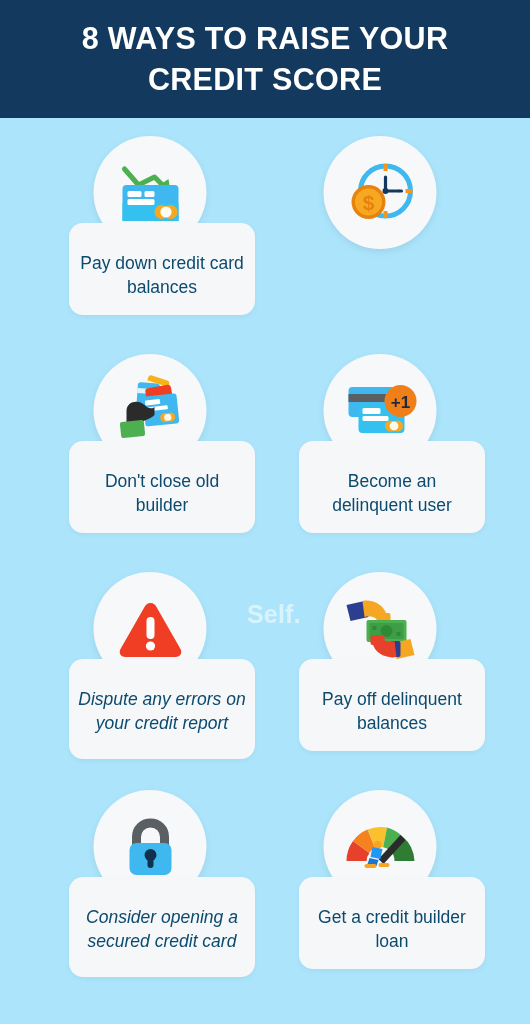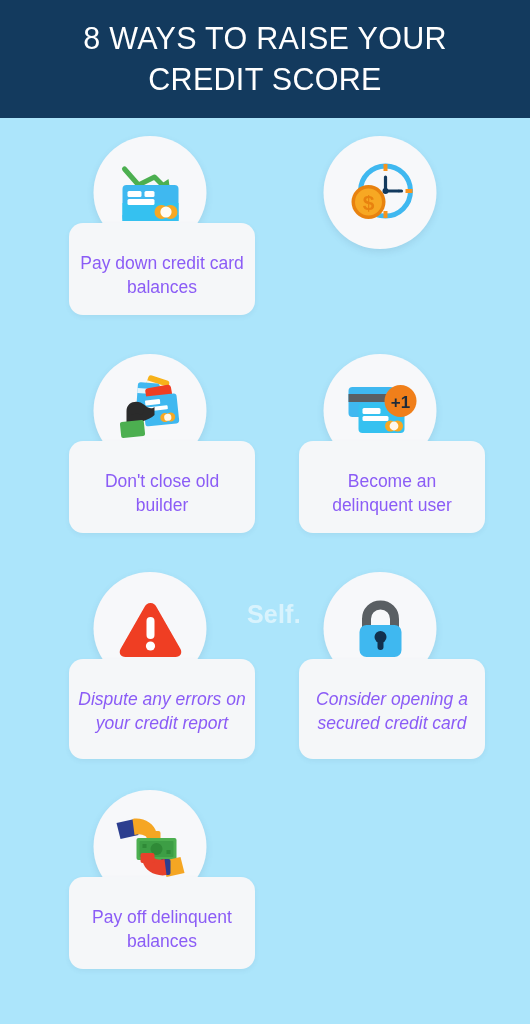--- a/index.html
+++ b/index.html
@@ -14,21 +14,21 @@
   .header{
     position:absolute;left:0;top:0;width:530px;height:118px;
     background:#133a5e;
     display:flex;align-items:center;justify-content:center;
   }
   .header h1{
     margin:3px;padding:0 22px;
     color:#ffffff;
     font-size:30.5px;
     line-height:1.33;
-    font-weight:400;
+    font-weight:700;
     letter-spacing:0.3px;
     text-align:center;
     text-transform:uppercase;
   }
 
   
   .grid{
     position:absolute;left:0;top:118px;width:530px;
     display:grid;
     grid-template-columns:1fr 1fr;
@@ -50,21 +50,21 @@
   }
   .circle svg{display:block;}
 
   .label{
     position:absolute;left:0;right:0;top:105px;
     background:#f5f7f9;
     border-radius:14px;
     padding:28px 8px 16px 8px;
     box-sizing:border-box;
     text-align:center;
-    color:#8b5cf6;
+    color:#0c4a6e;
     font-size:17.5px;
     line-height:1.38;
     z-index:2;
     box-shadow:0 2px 5px rgba(60,90,120,.07);
     min-height:78px;
     margin-left:24px;
   }
   .label.three{min-height:100px;font-style:italic;}
 
   
@@ -178,47 +178,67 @@
       <div class="circle">
         <svg width="80" height="80" viewBox="0 0 80 80">
           <path d="M40 14 C43 14 45 16 46 18 L70 60 C72 64 70 68 65 68 L15 68 C10 68 8 64 10 60 L34 18 C35 16 37 14 40 14 Z" fill="#ef3e23"></path>
           <rect x="36" y="28" width="8" height="22" rx="4" fill="#ffffff"></rect>
           <circle cx="40" cy="57" r="4.6" fill="#ffffff"></circle>
         </svg>
       </div>
       <div class="label three">Dispute any errors on your credit report</div>
     </div>
 
-    <div class="tile tall">
-      <div class="circle">
-        <svg width="80" height="80" viewBox="0 0 80 80">
-          <path d="M26 40 L26 30 C26 22 32 16 40 16 C48 16 54 22 54 30 L54 40" fill="none" stroke="#5a5f63" stroke-width="9" stroke-linecap="round"></path>
-          <rect x="19" y="36" width="42" height="32" rx="7" fill="#3fb8f0"></rect>
-          <circle cx="40" cy="48" r="6" fill="#11304d"></circle>
-          <rect x="37" y="48" width="6" height="13" rx="3" fill="#11304d"></rect>
-        </svg>
-      </div>
-      <div class="label three">Consider opening a secured credit card</div>
-    </div>
-
     <div class="tile">
       <div class="circle">
         <svg width="84" height="84" viewBox="0 0 84 84">
           <path d="M8 18 L26 14 L30 30 L12 34 Z" fill="#2c3e8f"></path>
           <path d="M24 14 C34 12 46 18 48 28 L42 36 C38 30 32 28 26 30 Z" fill="#f5a623"></path>
           <rect x="38" y="26" width="14" height="10" rx="2" fill="#f5a623"></rect>
           <rect x="28" y="33" width="40" height="22" rx="2" fill="#4caf50"></rect>
           <rect x="31" y="36" width="34" height="16" rx="1" fill="#3d9e45"></rect>
           <circle cx="48" cy="44" r="6" fill="#2f8a37"></circle>
           <rect x="34" y="39" width="4" height="4" fill="#2f8a37"></rect>
           <rect x="58" y="45" width="4" height="4" fill="#2f8a37"></rect>
           <path d="M76 68 L58 72 L54 56 L72 52 Z" fill="#f5a623"></path>
           <rect x="52" y="54" width="10" height="16" rx="2" fill="#2c3e8f"></rect>
           <path d="M58 70 C48 72 36 66 34 56 L40 48 C44 54 50 56 56 54 Z" fill="#e8412b"></path>
           <rect x="32" y="48" width="14" height="10" rx="2" fill="#e8412b"></rect>
         </svg>
       </div>
       <div class="label">Pay off delinquent balances</div>
     </div>
 
+    <div class="tile tall">
+      <div class="circle">
+        <svg width="80" height="80" viewBox="0 0 80 80">
+          <path d="M26 40 L26 30 C26 22 32 16 40 16 C48 16 54 22 54 30 L54 40" fill="none" stroke="#5a5f63" stroke-width="9" stroke-linecap="round"></path>
+          <rect x="19" y="36" width="42" height="32" rx="7" fill="#3fb8f0"></rect>
+          <circle cx="40" cy="48" r="6" fill="#11304d"></circle>
+          <rect x="37" y="48" width="6" height="13" rx="3" fill="#11304d"></rect>
+        </svg>
+      </div>
+      <div class="label three">Consider opening a secured credit card</div>
+    </div>
+
+    <div class="tile">
+      <div class="circle">
+        <svg width="84" height="84" viewBox="0 0 84 84">
+          <g transform="translate(42,56)">
+            <path d="M-34 0 A34 34 0 0 1 -27.5 -20 L-11 -8 A14 14 0 0 0 -14 0 Z" fill="#e8412b"></path>
+            <path d="M-27.5 -20 A34 34 0 0 1 -13 -31.4 L-5.3 -12.9 A14 14 0 0 0 -11.3 -8.2 Z" fill="#f5821f"></path>
+            <path d="M-13 -31.4 A34 34 0 0 1 6.5 -33.4 L2.7 -13.7 A14 14 0 0 0 -5.3 -12.9 Z" fill="#fbc02d"></path>
+            <path d="M6.5 -33.4 A34 34 0 0 1 22 -24.5 L9 -11 A14 14 0 0 0 2.7 -13.7 Z" fill="#4caf50"></path>
+            <path d="M22 -24.5 A34 34 0 0 1 34 0 L14 0 A14 14 0 0 0 9 -11 Z" fill="#2e7d32"></path>
+            <path d="M-2 -2 L20 -26 L25 -21 L3 3 Z" fill="#2b2b2b"></path>
+            <circle cx="-3" cy="-16" r="4" fill="#f5a623"></circle>
+            <path d="M-8 -14 L2 -12 L0 -2 L-10 -4 Z" fill="#2196f3"></path>
+            <path d="M-11 -3 L-2 -1 L-4 5 L-13 3 Z" fill="#1976d2"></path>
+            <rect x="-16" y="3" width="12" height="4" rx="2" fill="#f5a623"></rect>
+            <rect x="-2" y="2" width="11" height="4" rx="2" fill="#f5a623"></rect>
+          </g>
+        </svg>
+      </div>
+      <div class="label">Get a credit builder loan</div>
+    </div>
 
   </div>
 </div>
 
 </body></html>

